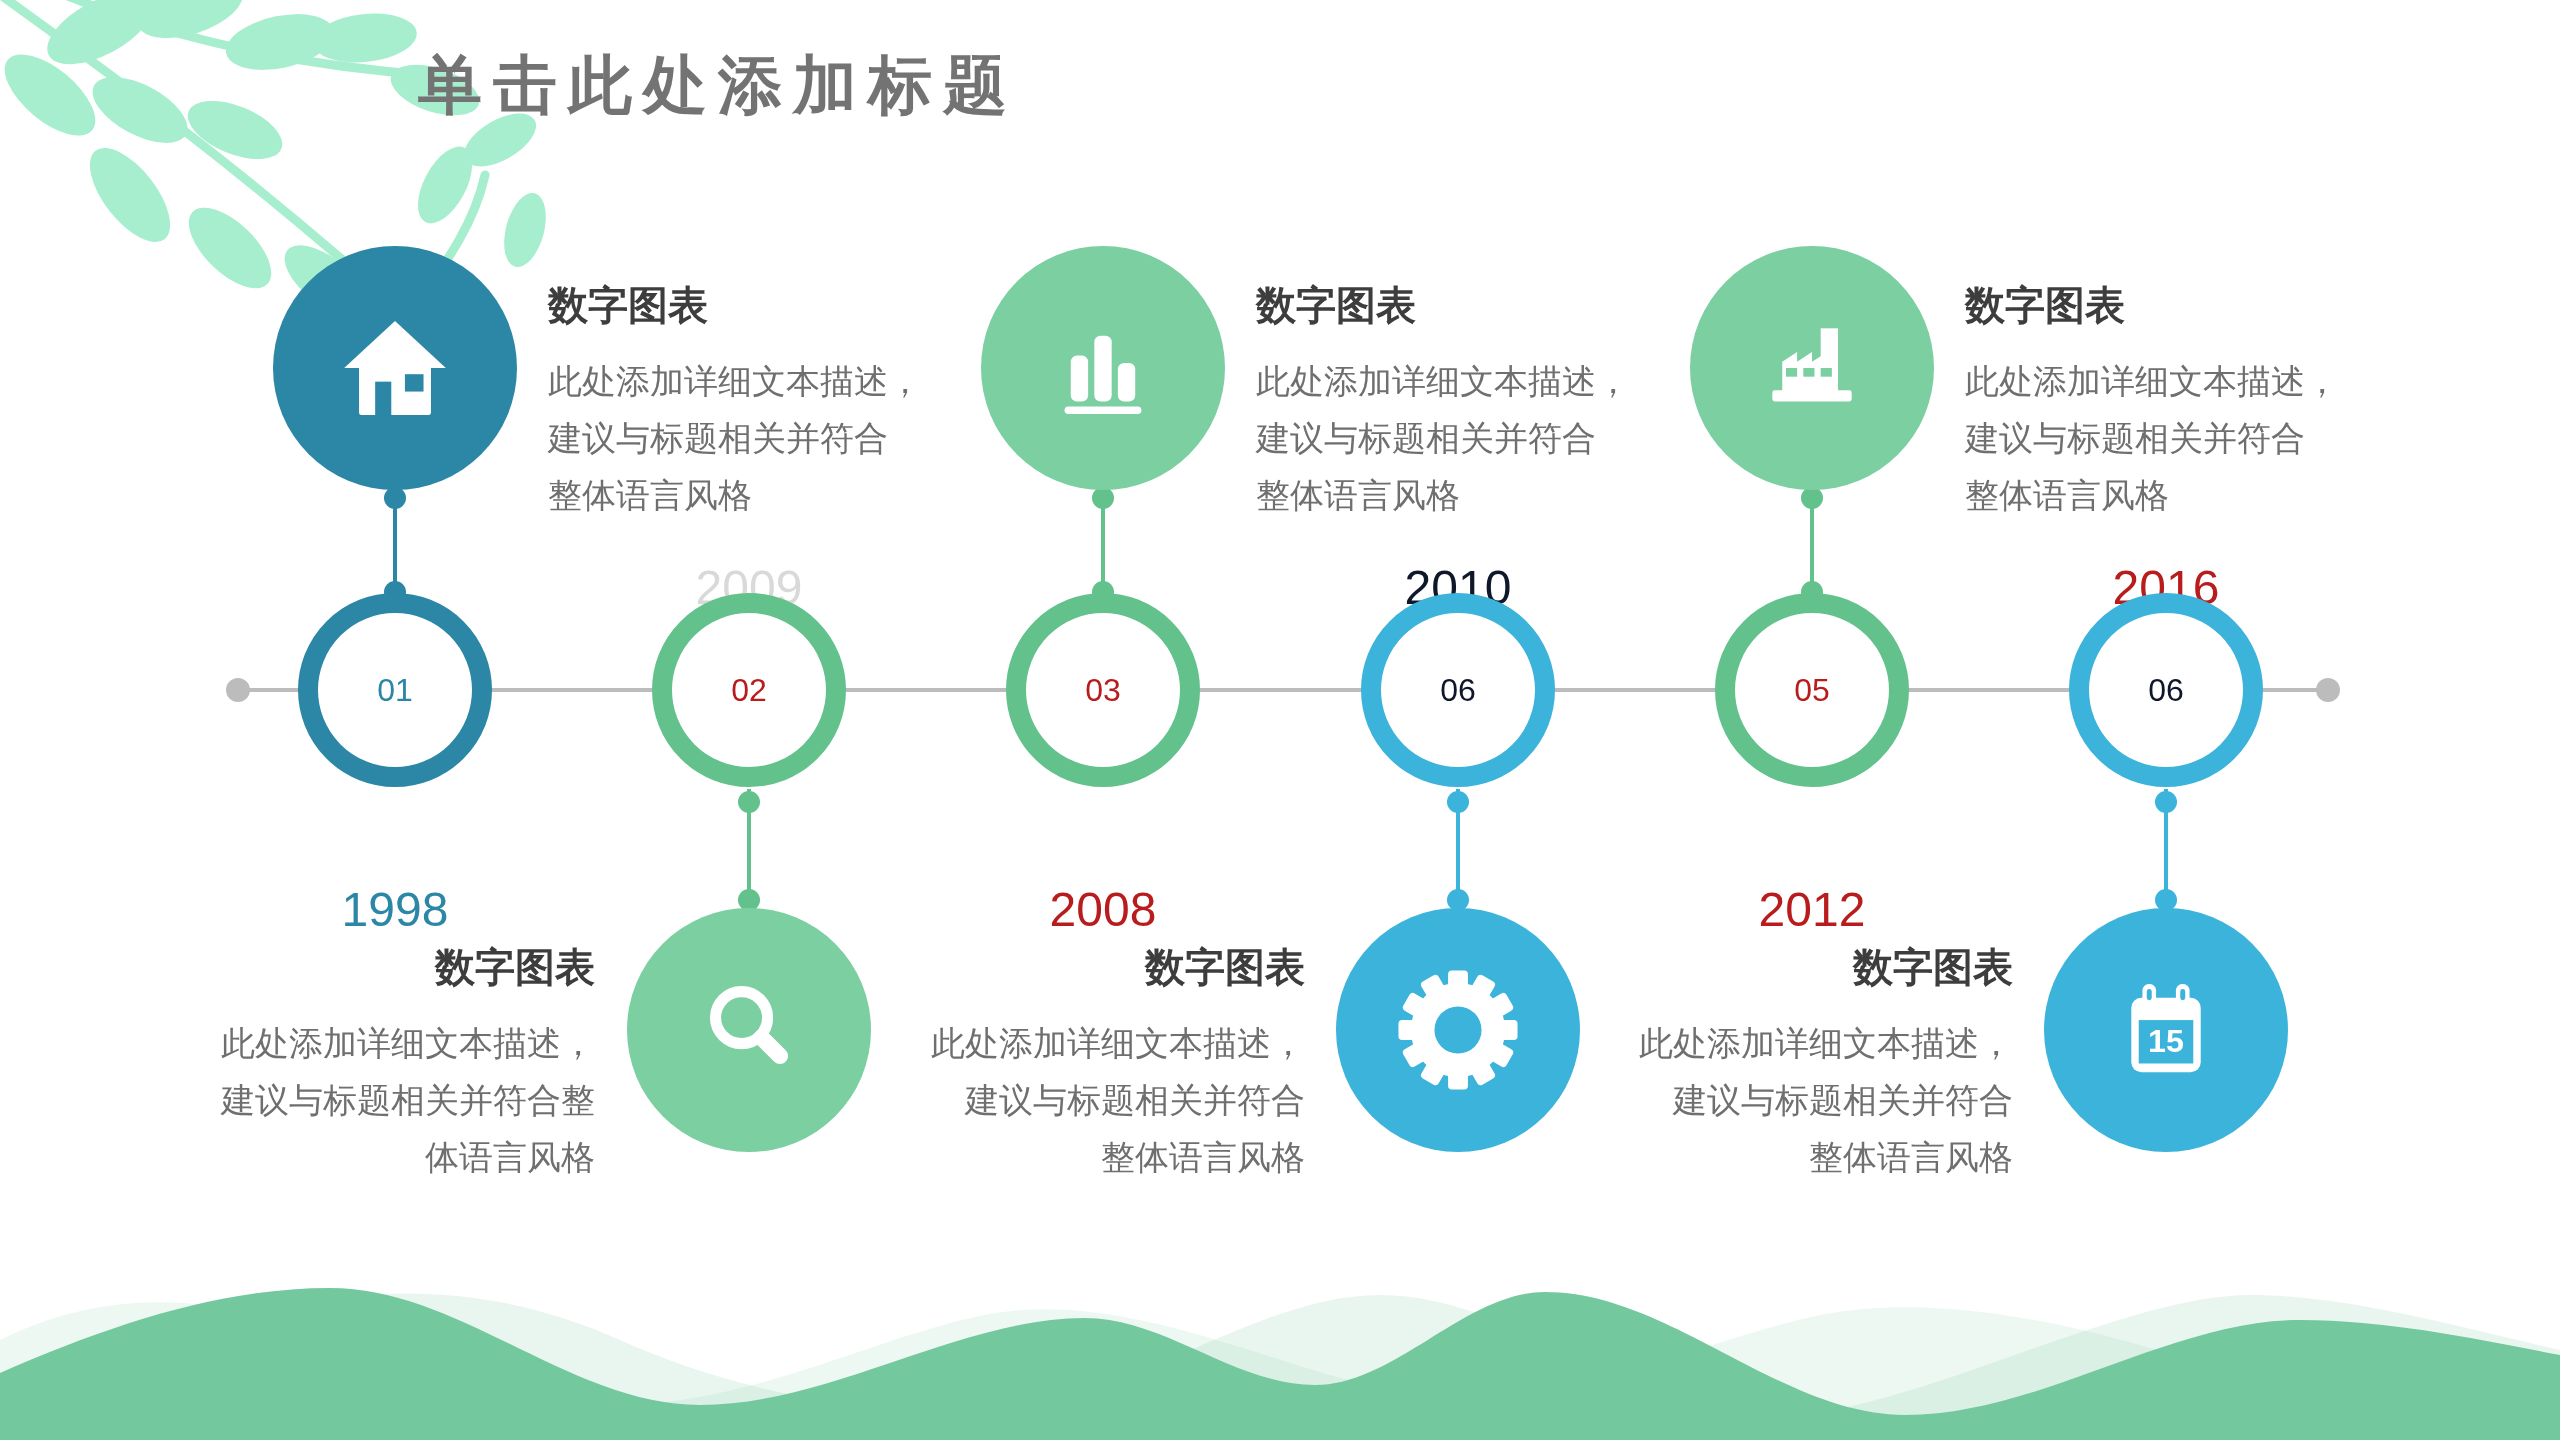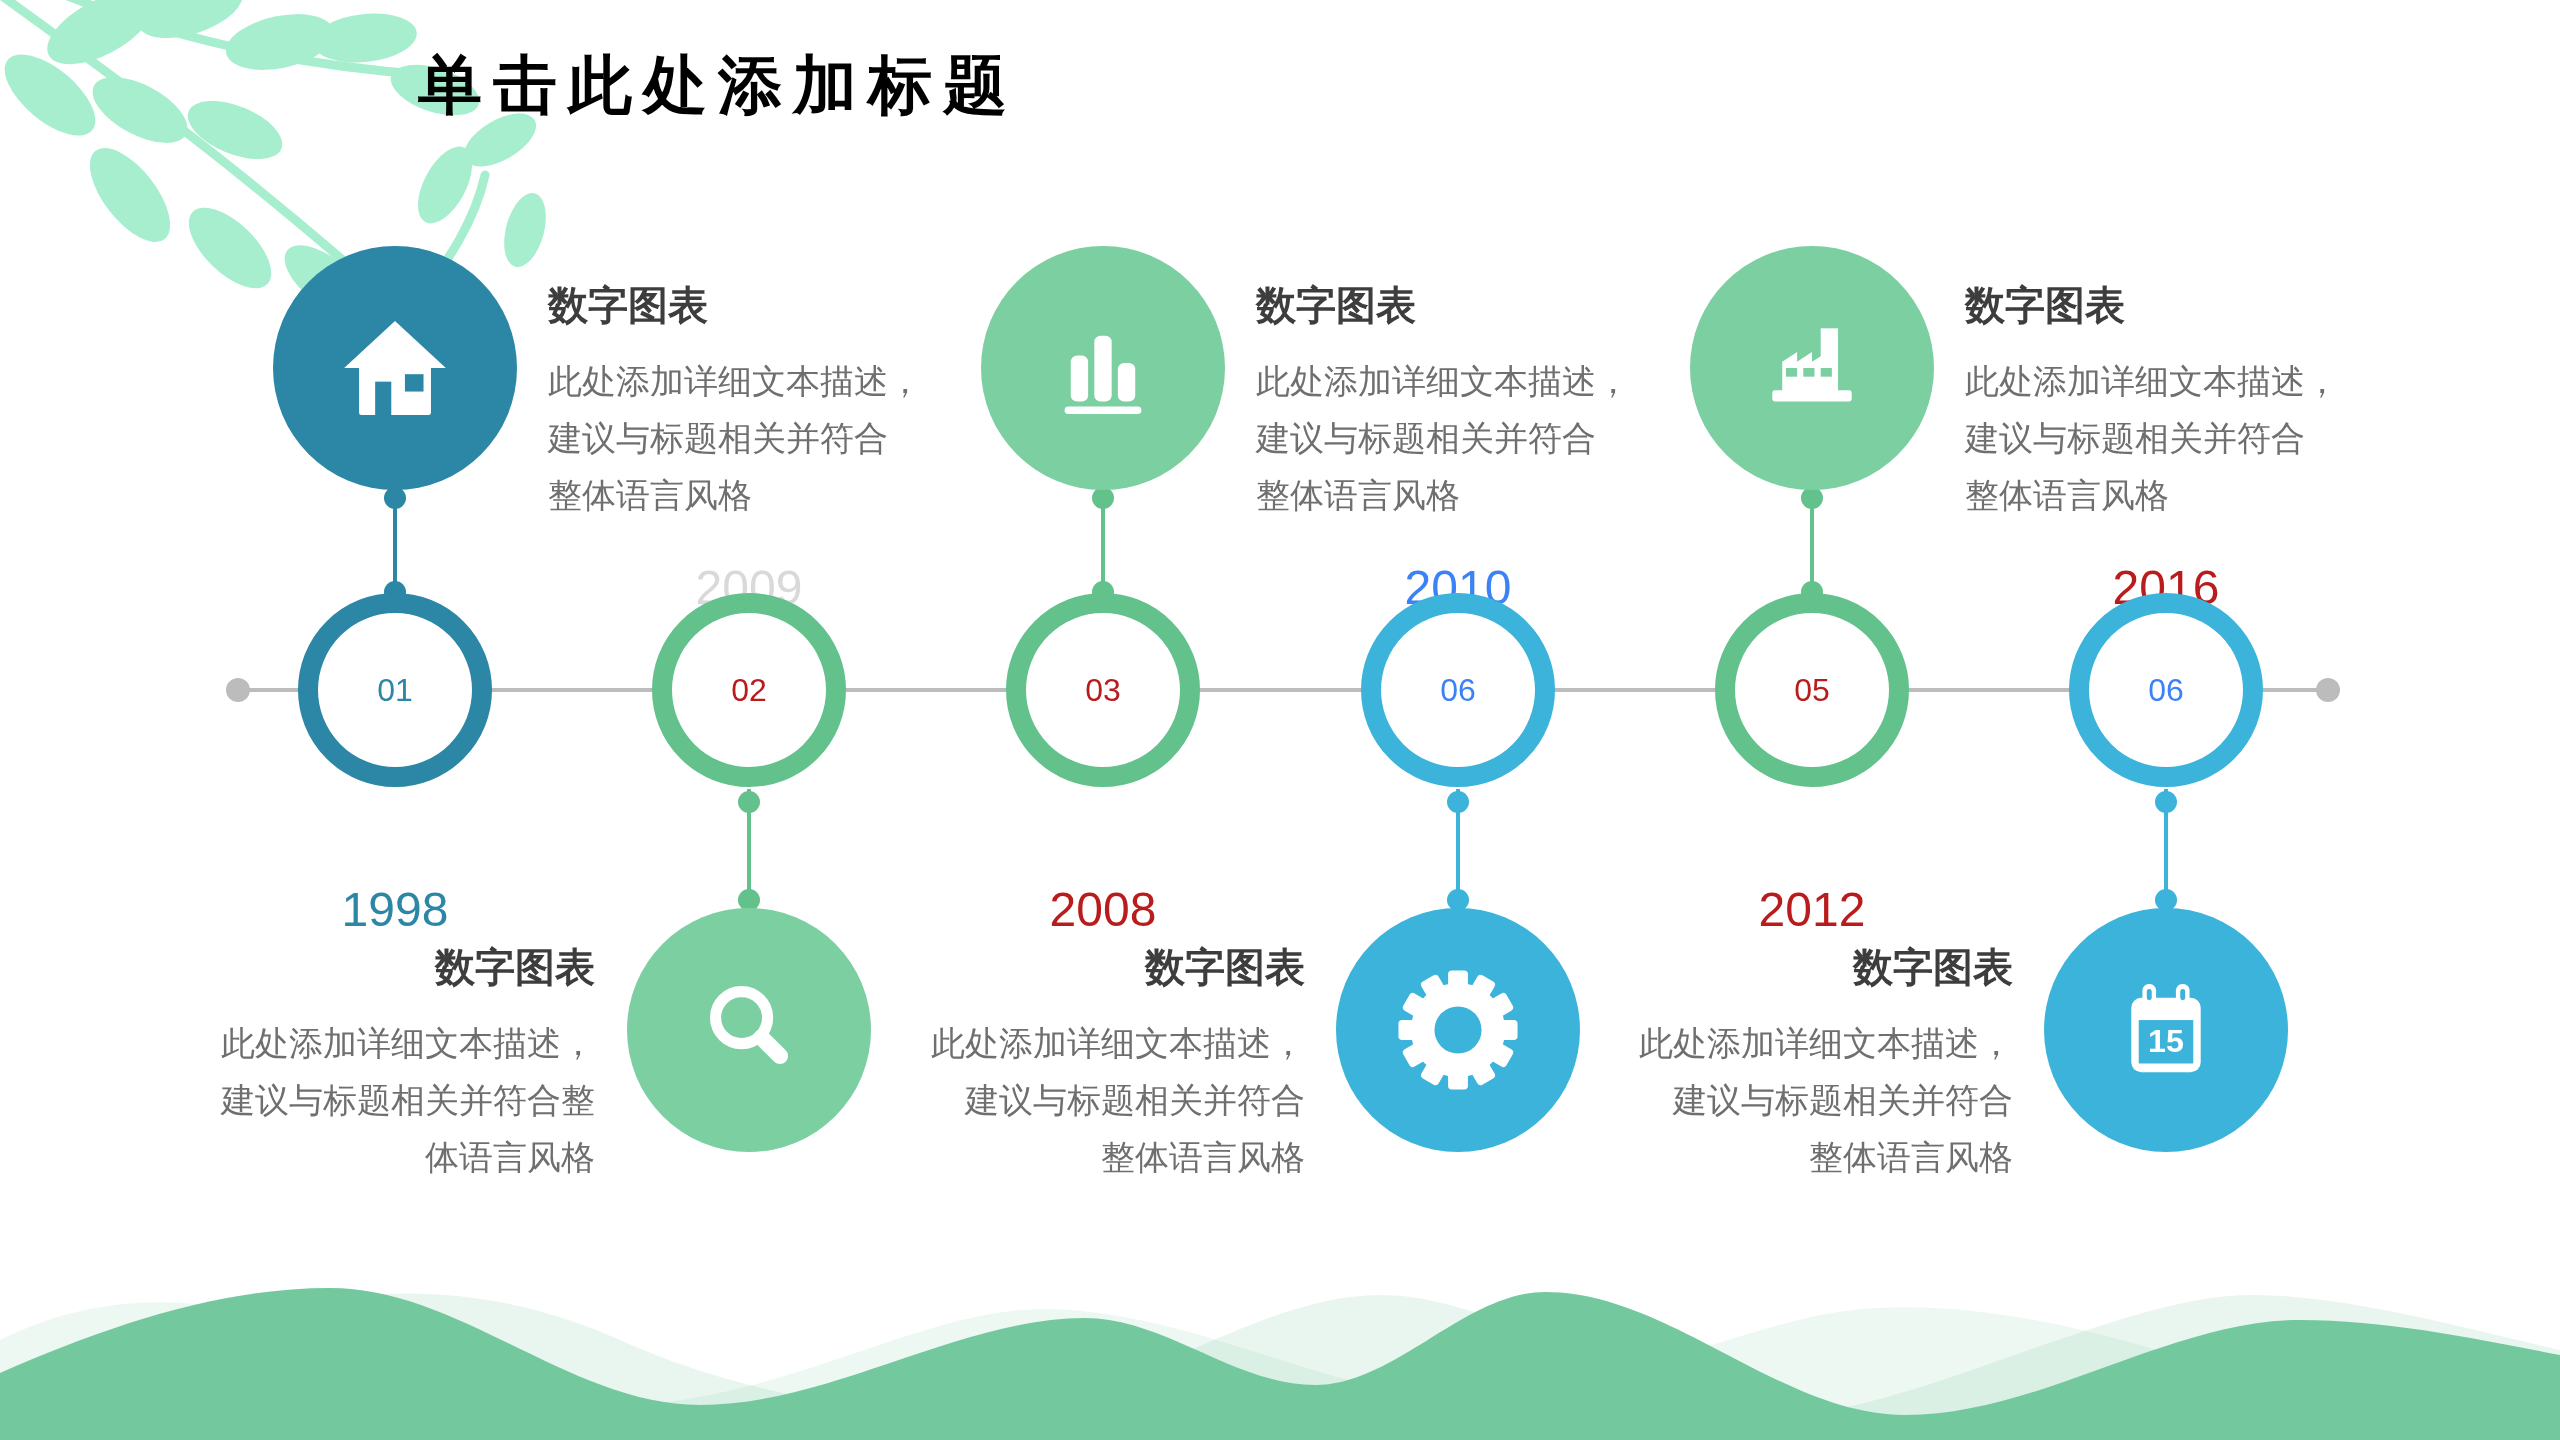--- a/index.html
+++ b/index.html
@@ -6,21 +6,21 @@
   body{
     width:2560px;height:1440px;position:relative;overflow:hidden;
     background:#ffffff;
     font-family:"Liberation Sans", sans-serif;
   }
   .abs{position:absolute;}
 
   
   #title{
     left:418px;top:42px;
-    font-size:64px;font-weight:700;color:#000000;
+    font-size:64px;font-weight:700;color:#737373;
     letter-spacing:11px;white-space:nowrap;
   }
 
   
   .tl-line{left:238px;top:688px;width:2090px;height:4px;background:#bcbcbc;z-index:1;}
   .tl-end{width:24px;height:24px;border-radius:50%;background:#bcbcbc;top:678px;z-index:1;}
 
   
   .node{
     width:194px;height:194px;border-radius:50%;background:#ffffff;
@@ -43,21 +43,21 @@
   
   .card{z-index:2;}
   .card-h{font-size:40px;font-weight:700;color:#3d3d3d;margin:0 0 20px 0;}
   .card-b{font-size:34px;color:#6f6f6f;line-height:57px;margin:0;white-space:pre-line;}
   .t-right{text-align:right;}
 
   
   .teal-t{color:#2b87a5;}   .teal-bg{background:#2b87a5;}  .teal-br{border:20px solid #2b87a5;}
   .green-t{color:#b91c1c;}  .green-bg{background:#63c18c;} .green-br{border:20px solid #63c18c;}
   .greenlt-bg{background:#7bcfa1;}
-  .blue-t{color:#3b82f6;text-align:center;}   .blue-bg{background:#3cb3da;}  .blue-br{border:20px solid #3cb3da;}
+  .blue-t{color:#0f172a;text-align:center;}   .blue-bg{background:#3cb3da;}  .blue-br{border:20px solid #3cb3da;}
   .muted-t{color:#d9d9d9;}
 
   .deco{z-index:0;}
 </style>
 </head>
 <body>
 
 <svg class="abs deco" style="left:-20px;top:-20px;" width="620" height="380" viewBox="0 0 620 380">
   <g fill="none" stroke="#a7eecf" stroke-width="9" stroke-linecap="round">
     <path d="M0,0 C110,80 240,170 420,330"></path>

